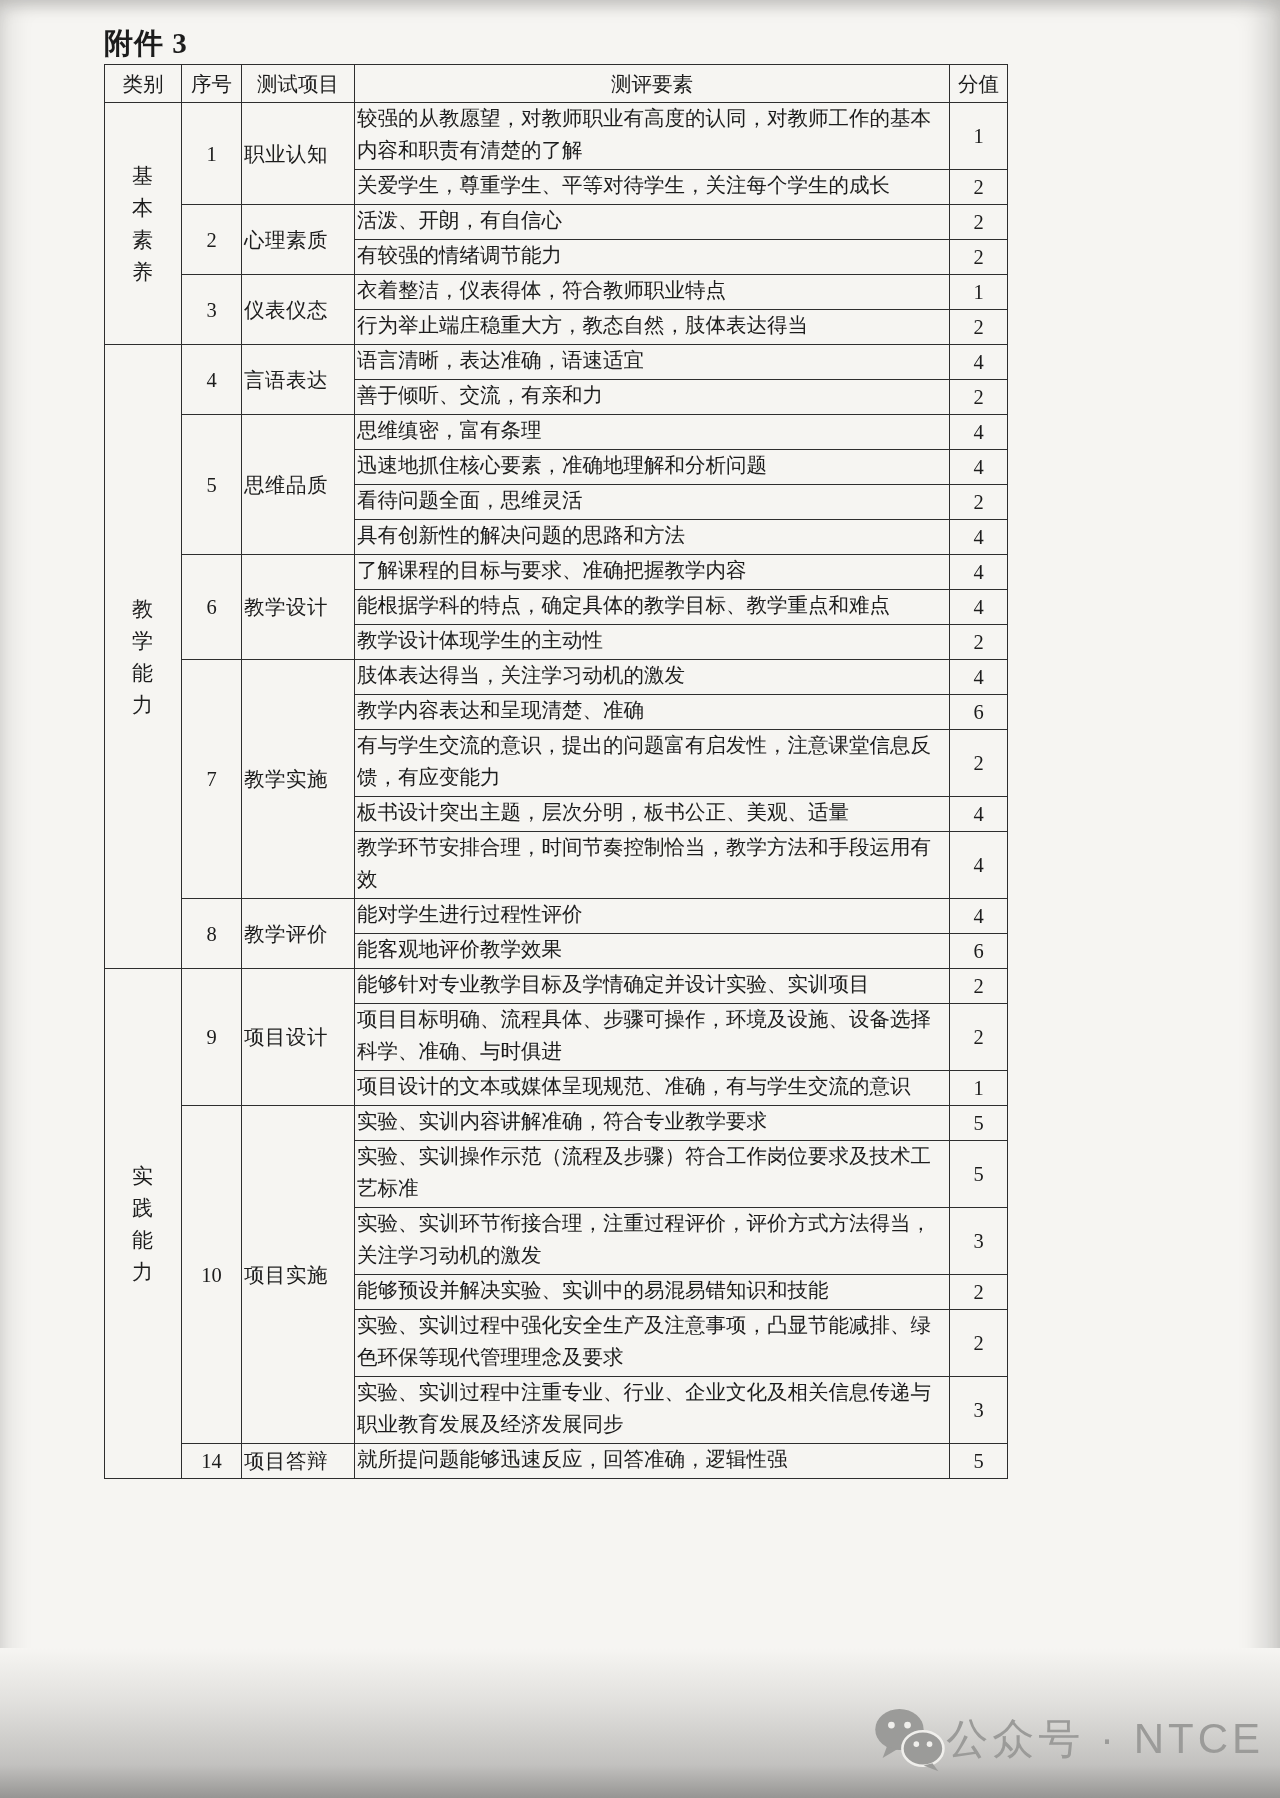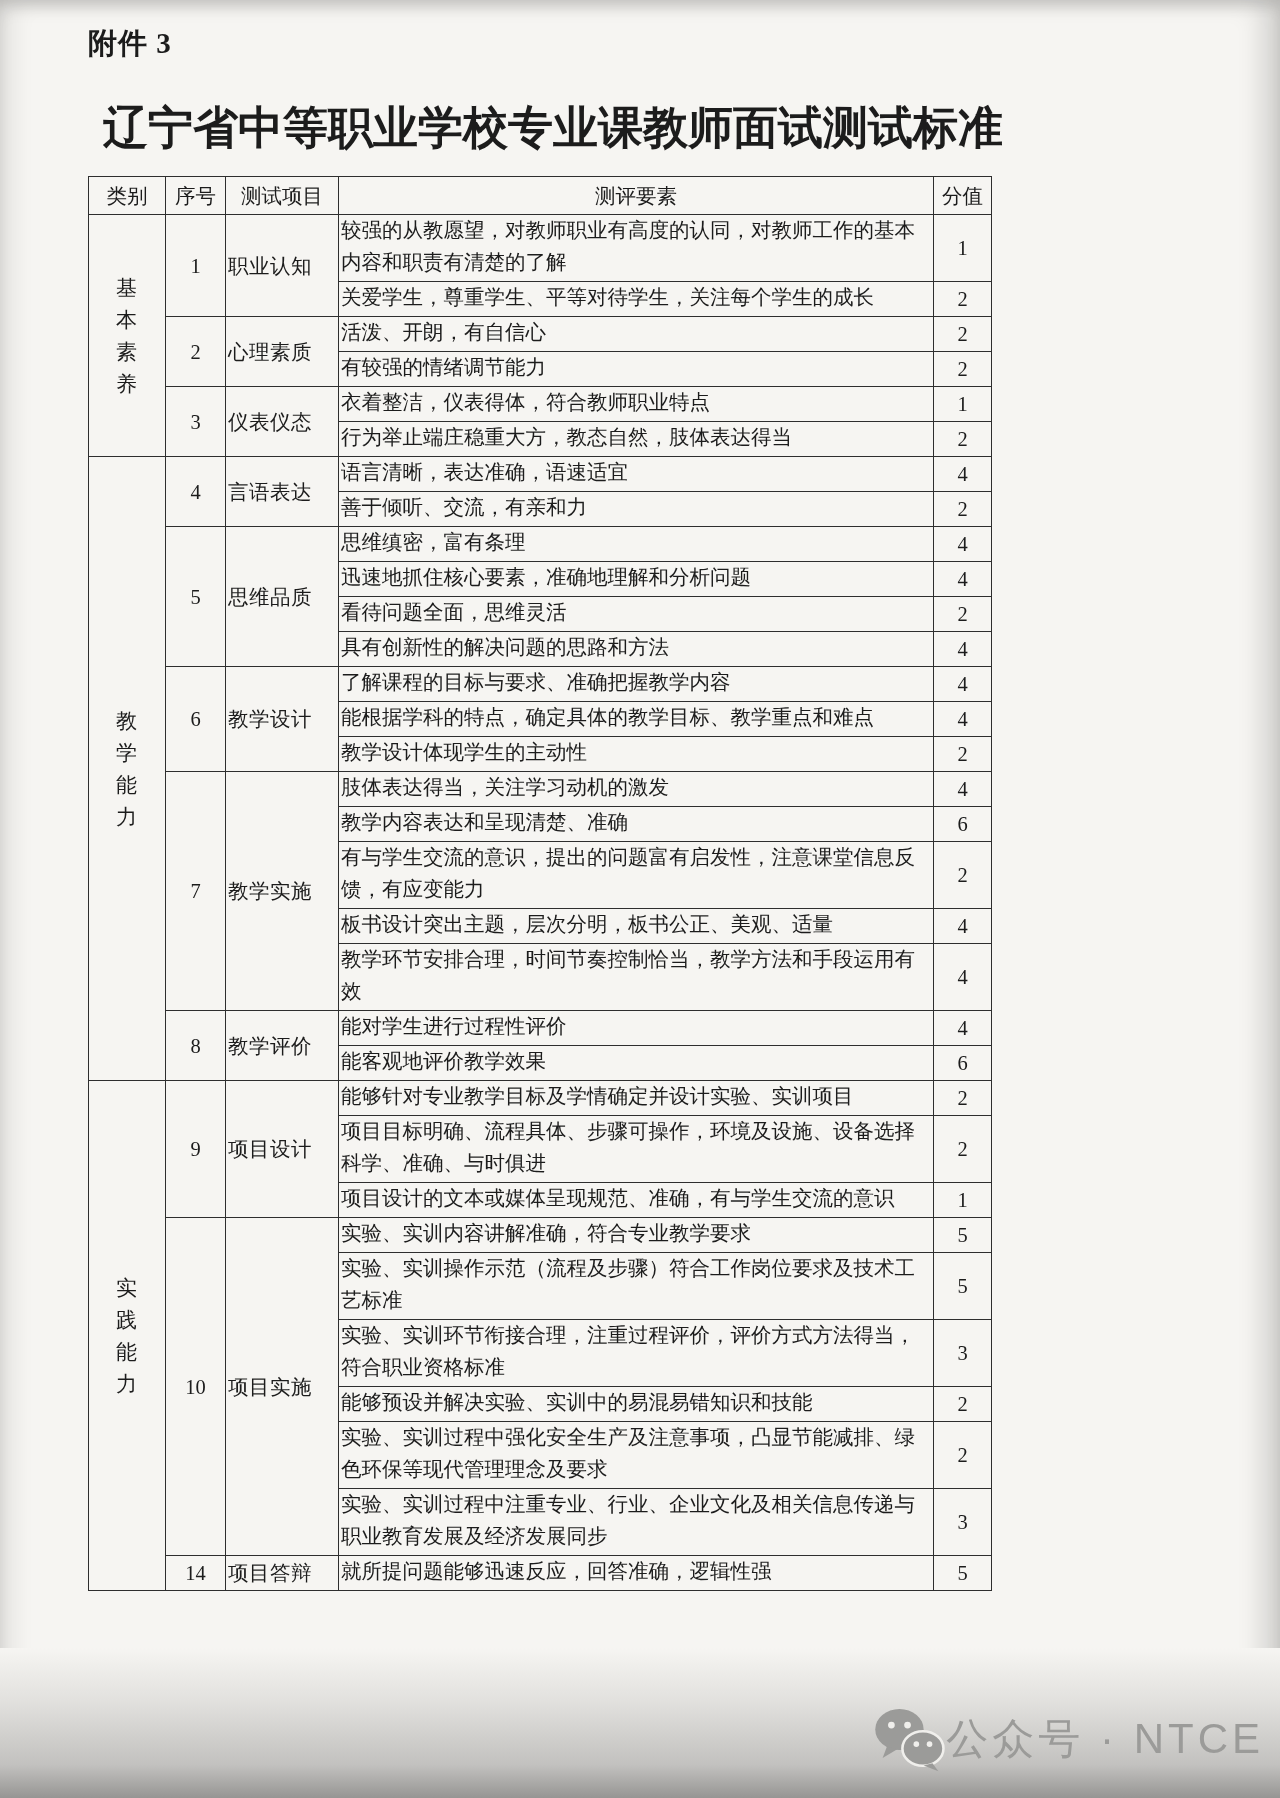--- a/index.html
+++ b/index.html
@@ -10,20 +10,21 @@
     color:#1c1c1c;
     position:relative;
   }
   .page{
     position:absolute;inset:0;
     background:#f6f5f2;
     box-shadow:
       inset 0 6px 14px rgba(0,0,0,0.10),
       inset 14px 0 22px rgba(0,0,0,0.07),
       inset -18px 0 26px rgba(0,0,0,0.14);
+    padding-left: 16px;
   }
   .bottom-shade{
     position:absolute;left:0;right:0;bottom:0;height:150px;
     background:linear-gradient(#f6f5f2 0%,#e2e1de 35%,#c2c1bf 78%,#969593 100%);
     pointer-events:none;
   }
   .doc{
     position:relative;
     width:930px;
     margin-left:88px;
@@ -73,21 +74,20 @@
     font-size:42px;color:#9b9b99;letter-spacing:4px;
   }
   .footer svg{ display:block; }
 </style>
 </head>
 <body>
 
 <div class="page">
   <div class="doc">
     <div class="attachment">附件 3</div>
-    <div class="main-title">辽宁省中等职业学校专业课教师面试测试标准</div>
 
     <table class="std">
       <colgroup>
         <col style="width:77px">
           <col style="width:60px">
           <col style="width:113px">
           <col style="width:595px">
           <col style="width:58px">
       </colgroup>
       <thead>
@@ -234,21 +234,21 @@
             <td class="no" rowspan="6">10</td>
             <td class="item" rowspan="6">项目实施</td>
             <td class="elem">实验、实训内容讲解准确，符合专业教学要求</td>
             <td class="score">5</td>
           </tr>
           <tr>
             <td class="elem">实验、实训操作示范（流程及步骤）符合工作岗位要求及技术工艺标准</td>
             <td class="score">5</td>
           </tr>
           <tr>
-            <td class="elem">实验、实训环节衔接合理，注重过程评价，评价方式方法得当，符合职业资格标准</td>
+            <td class="elem">实验、实训环节衔接合理，注重过程评价，评价方式方法得当，关注学习动机的激发</td>
             <td class="score">3</td>
           </tr>
           <tr>
             <td class="elem">能够预设并解决实验、实训中的易混易错知识和技能</td>
             <td class="score">2</td>
           </tr>
           <tr>
             <td class="elem">实验、实训过程中强化安全生产及注意事项，凸显节能减排、绿色环保等现代管理理念及要求</td>
             <td class="score">2</td>
           </tr>

